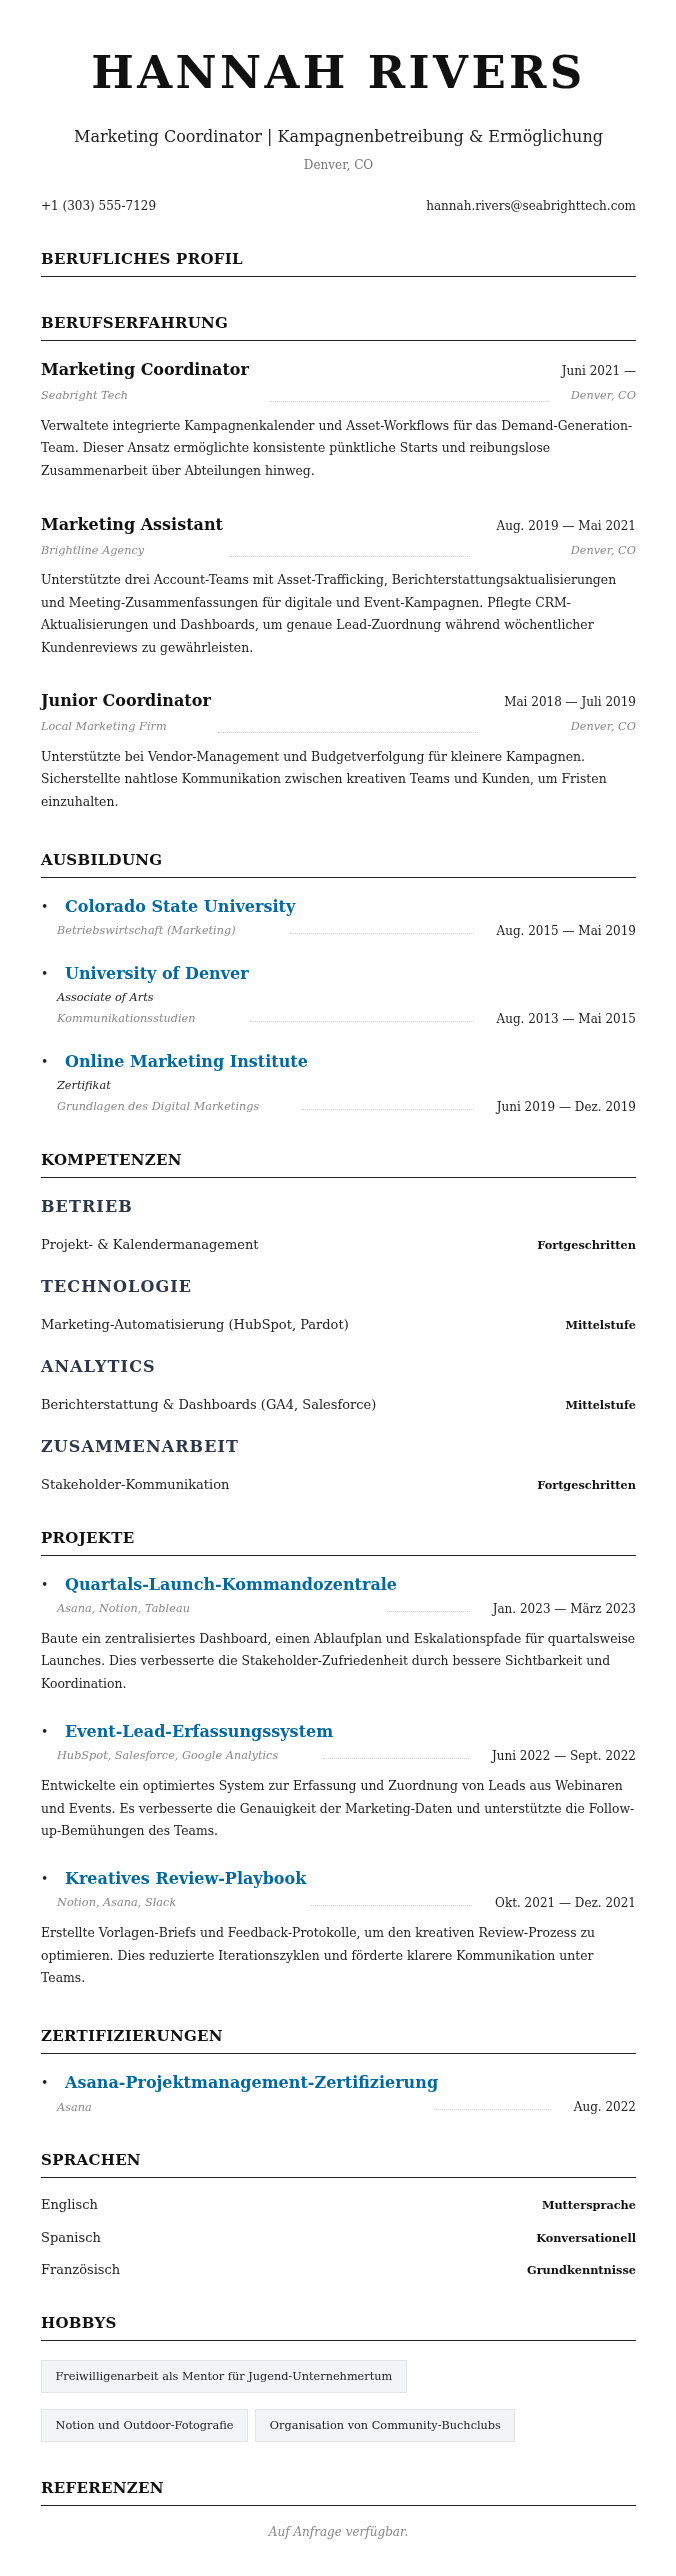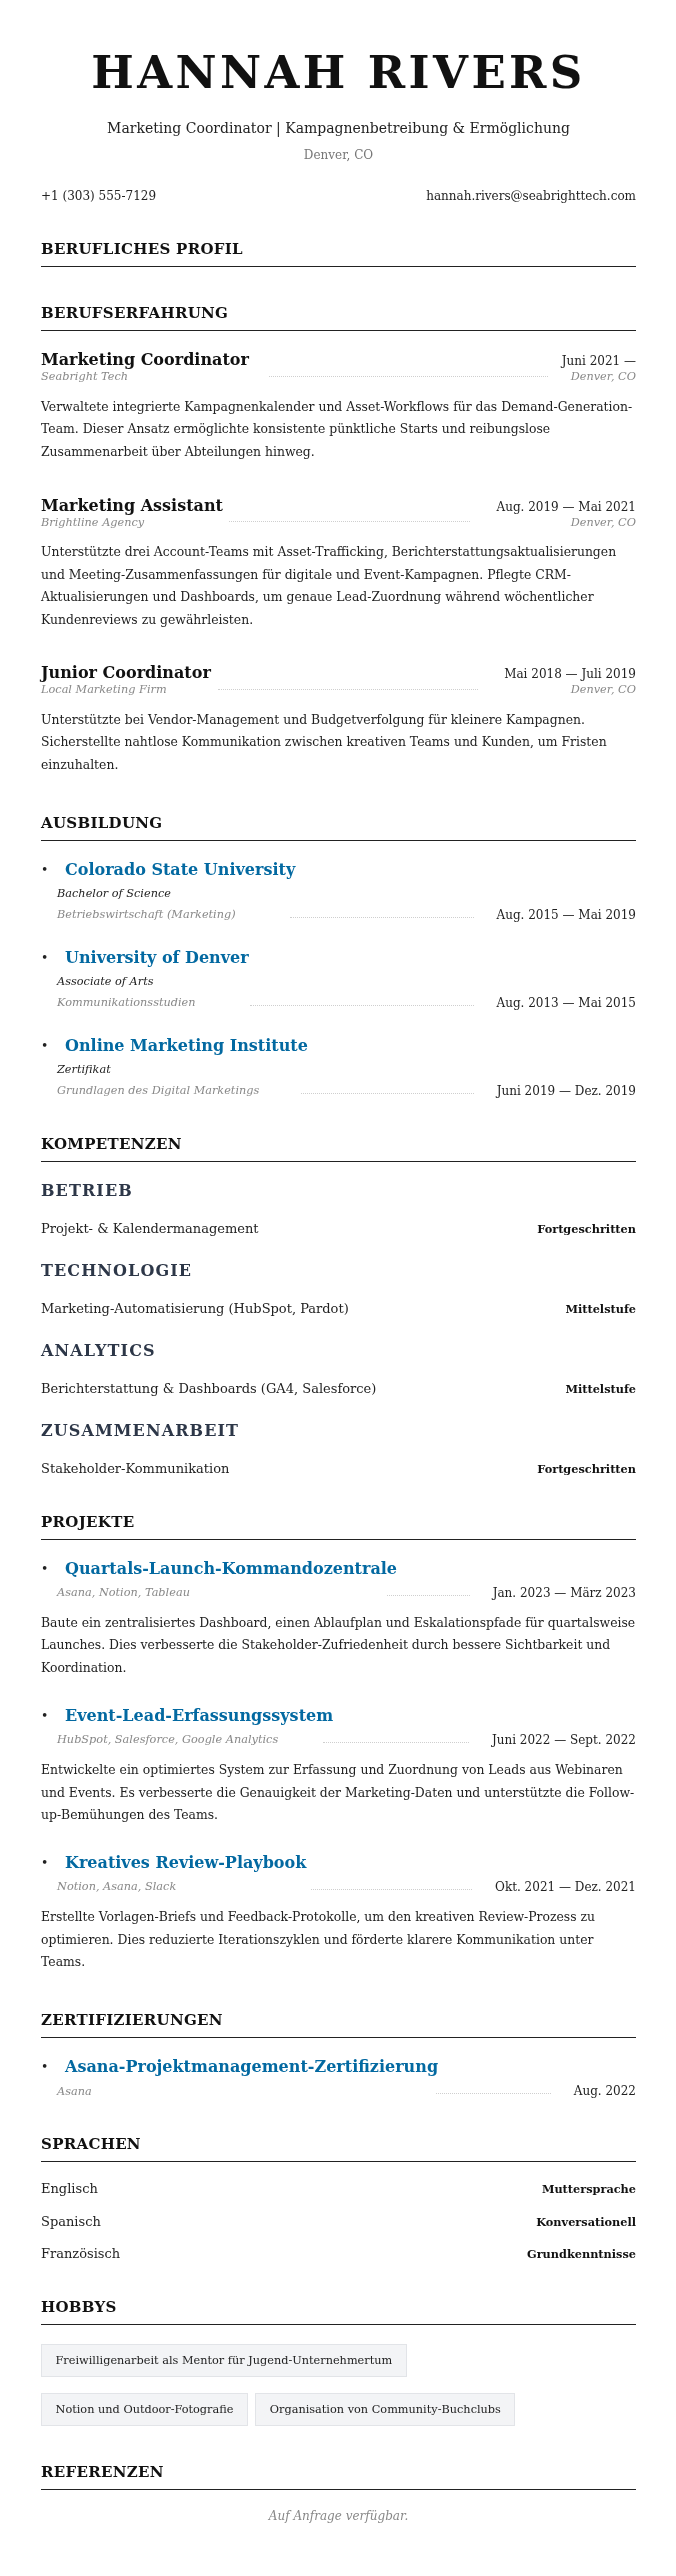--- a/index.html
+++ b/index.html
@@ -9,21 +9,21 @@
     font-family: "DejaVu Serif", serif;
     color: #1a1a1a;
   }
   .page { padding: 50px 41px 56px 41px; }
 
   
   .name {
     text-align: center; font-size: 45px; font-weight: bold;
     letter-spacing: 3.4px; line-height: 1; color: #111;
   }
-  .headline { text-align: center; font-size: 14px; margin-top: 25px; color: #222; }
+  .headline { text-align: center; font-size: 16px; margin-top: 32px; color: #222; }
   .location { text-align: center; font-size: 12px; color: #777; margin-top: 12.4px; }
   .contact { display: flex; justify-content: space-between; font-size: 12px; margin-top: 27px; color: #222; gap: 34px; }
 
   
   .section { margin-top: 37px; }
   .section-title {
     font-size: 15px; font-weight: bold; color: #111;
     padding-bottom: 8px; border-bottom: 1.7px solid #222;
     letter-spacing: 0.3px;
   }
@@ -31,21 +31,21 @@
 
   .summary { font-size: 12.4px; line-height: 22.6px; text-align: justify; color: #222; }
 
   
   .job { margin-bottom: 32px; }
   .job:last-child { margin-bottom: 0; }
   .row { display: flex; align-items: baseline; }
   .job-title { font-size: 16px; font-weight: bold; color: #111; }
   .spacer { flex: 1; }
   .date { font-size: 12px; color: #222; white-space: nowrap; }
-  .subrow { display: flex; align-items: flex-start; margin-top: 1px; }
+  .subrow { display: flex; align-items: flex-end; margin-top: 10px; }
   .company { font-size: 11.3px; font-style: italic; color: #888; white-space: nowrap; }
   .dots { flex: 1; border-bottom: 1.1px dotted #cfcfcf; margin: 5.6px 22.6px 0 22.6px; height: 0.6px; }
   .place { font-size: 11.3px; font-style: italic; color: #888; white-space: nowrap; }
   .desc { font-size: 12.4px; line-height: 22.6px; color: #222; margin-top: 12.4px; }
 
   
   .bitem { margin-bottom: 26px; }
   .bitem:last-child { margin-bottom: 0; }
   .btitle-row { display: flex; align-items: center; }
   .bullet { width: 16px; font-size: 12.4px; color: #222; }
@@ -146,21 +146,20 @@
 
   <section class="section">
     <h2 class="section-title">AUSBILDUNG</h2>
     <div class="section-body">
       <div class="bitem">
         <div class="btitle-row">
           <span class="bullet">•</span>
           <span class="btitle">Colorado State University</span>
         </div>
         <div class="indent">
-          <div class="degree">Bachelor of Science</div>
           <div class="bsub">
             <span class="company">Betriebswirtschaft (Marketing)</span>
             <span class="dots" style="margin-left:54px;"></span>
             <span class="date">Aug. 2015 — Mai 2019</span>
           </div>
         </div>
       </div>
 
       <div class="bitem">
         <div class="btitle-row">

